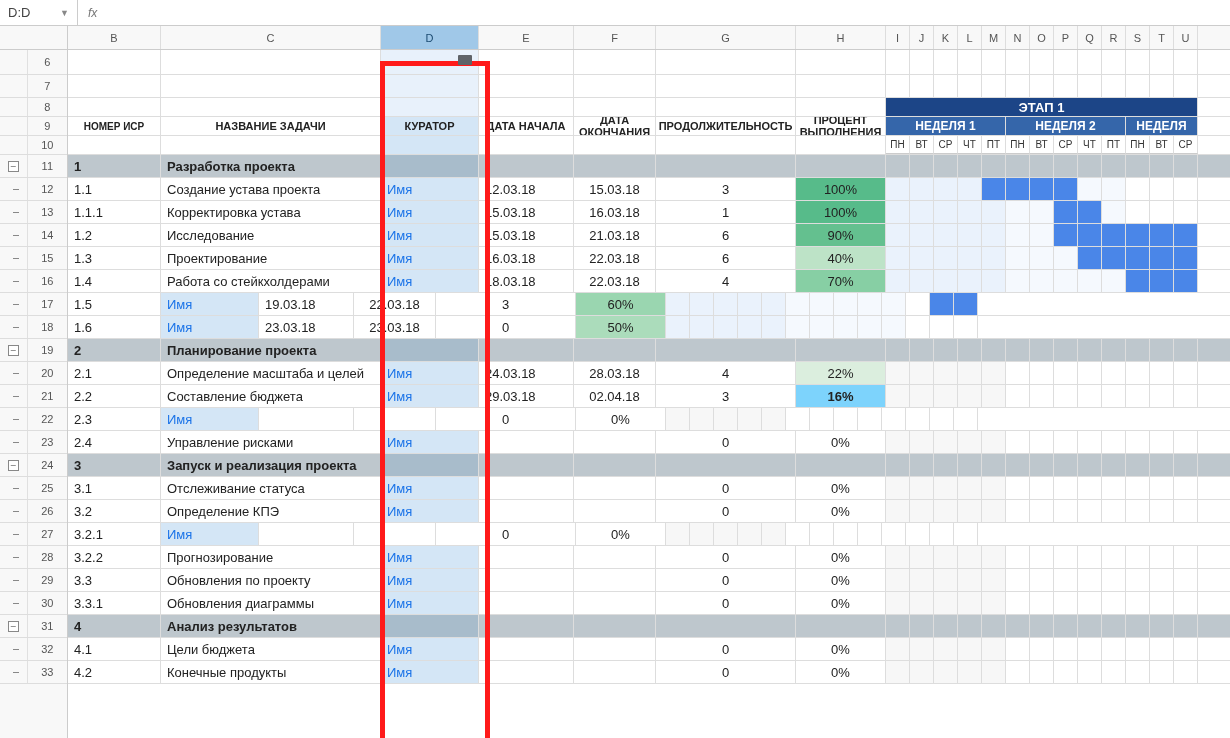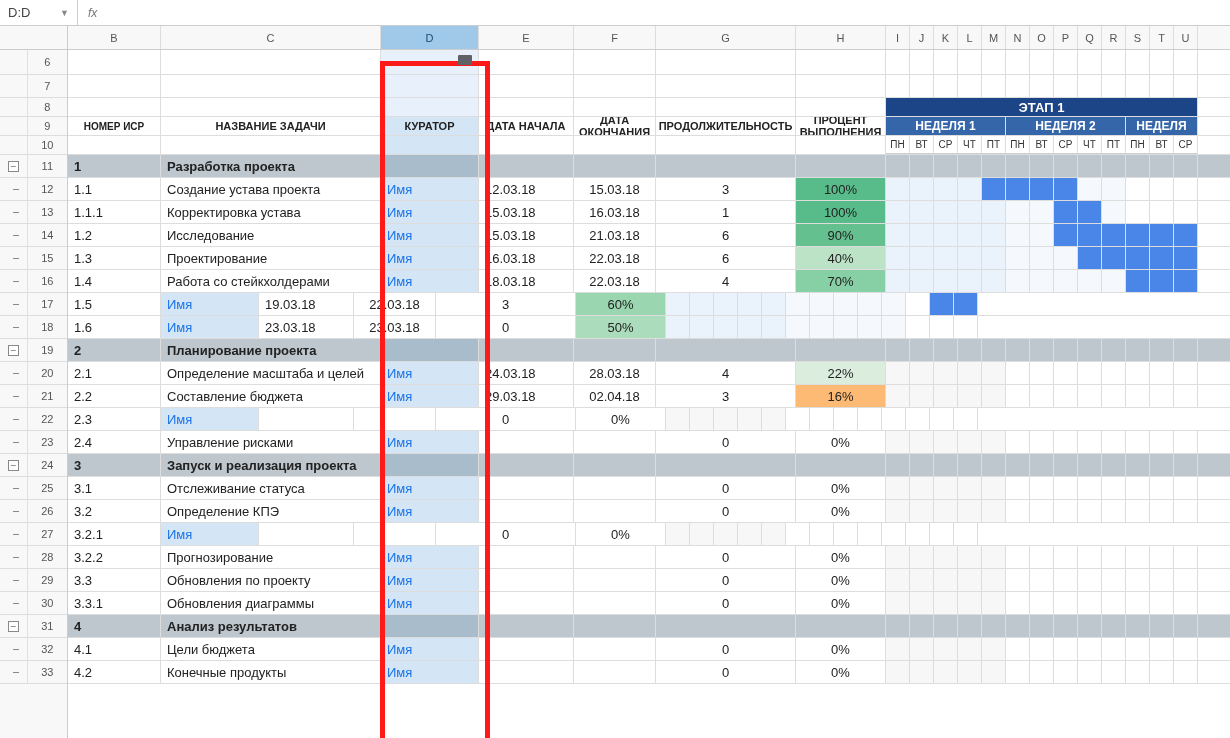--- a/index.html
+++ b/index.html
@@ -39,21 +39,21 @@
   .curator-val { color: #1a73e8; }
 
   .pct { justify-content: center; }
   .p100 { background: #57bb8a; }
   .p90 { background: #64c08f; }
   .p70 { background: #87cfa4; }
   .p60 { background: #9ad6b0; }
   .p50 { background: #abdcbb; }
   .p40 { background: #bde3c7; }
   .p22 { background: #dbeede; }
-  .p16 { background: #fdba74; }
+  .p16 { background: #7dd3fc; font-weight: bold; }
 
   .stage-hdr { background: #1c4587; color: #fff; font-weight: bold; justify-content: center; }
   .week-hdr { background: #3566aa; color: #fff; font-weight: bold; justify-content: center; font-size: 12px; }
   .day-hdr { background: #fff; color: #333; justify-content: center; font-size: 10px; border-bottom: 1px solid #ccc; }
 
   .gantt-cell { padding: 0; }
   .gantt-fill1 { background: #4a86e8; width: 100%; height: 100%; }
 
   .red-highlight { position: absolute; border: 5px solid #ff1a1a; top: 35px; left: 380px; width: 110px; height: 693px; z-index: 50; pointer-events: none; }
   .col-drag-indicator { position: absolute; top: 29px; left: 458px; width: 14px; height: 10px; background: #5f6368; border-radius: 1px; z-index: 55; }

